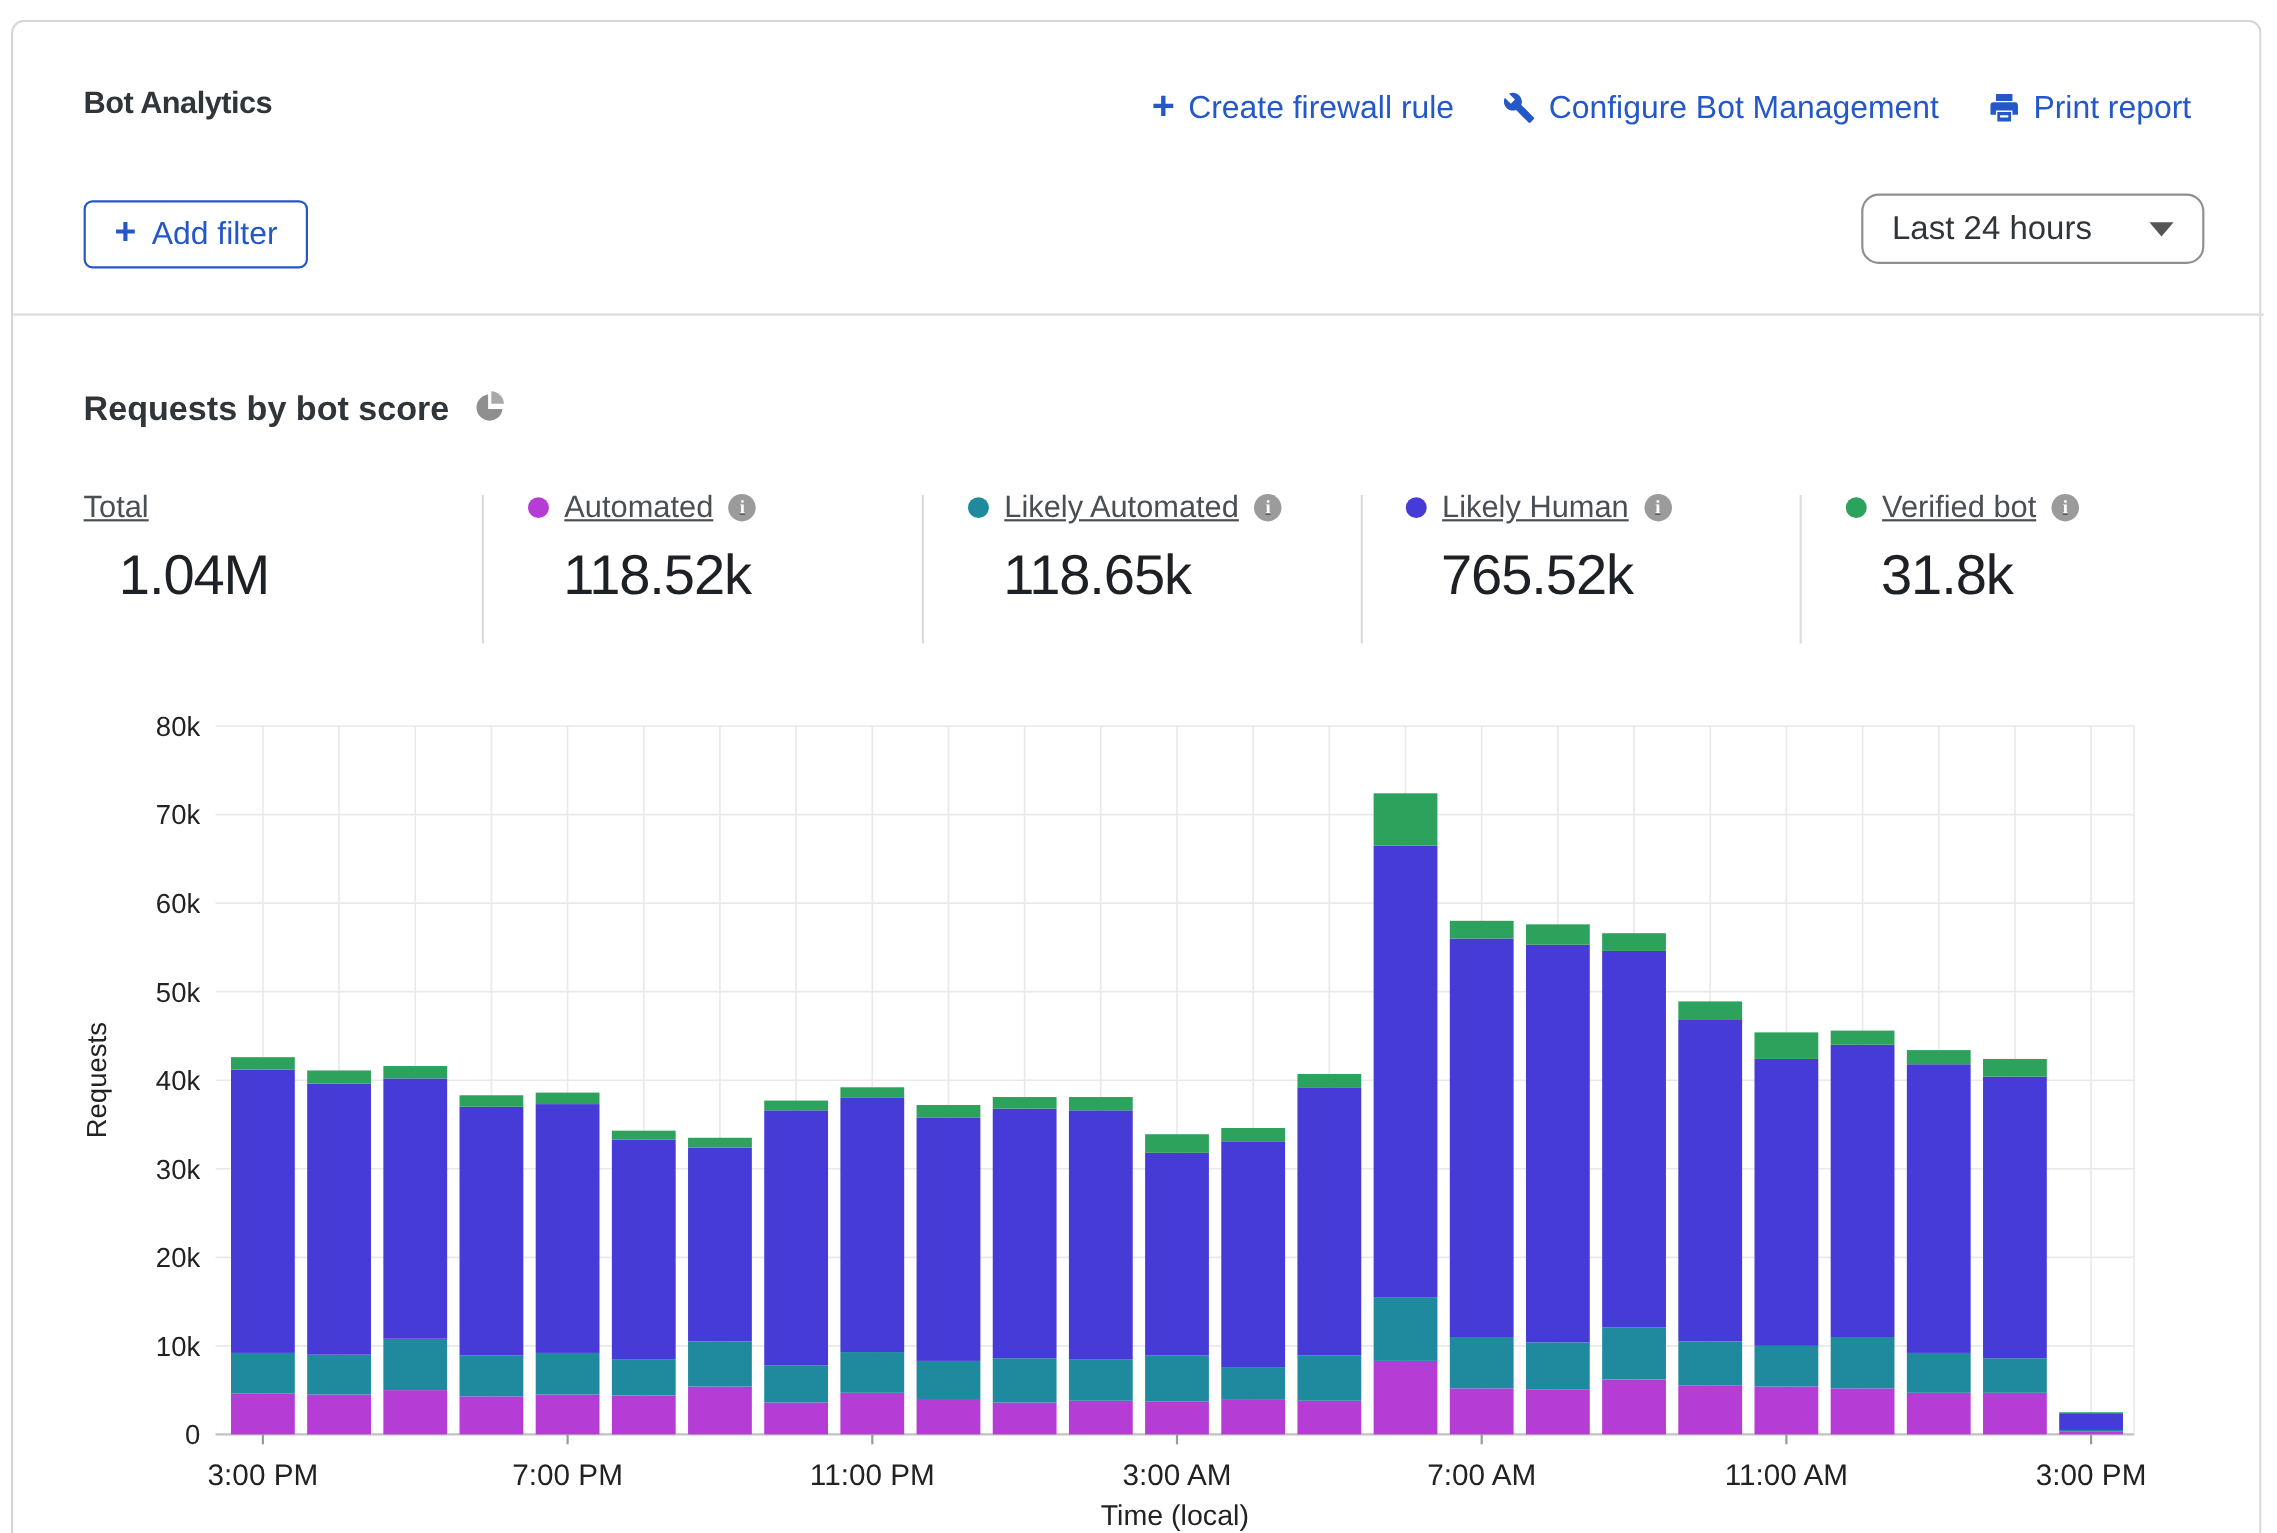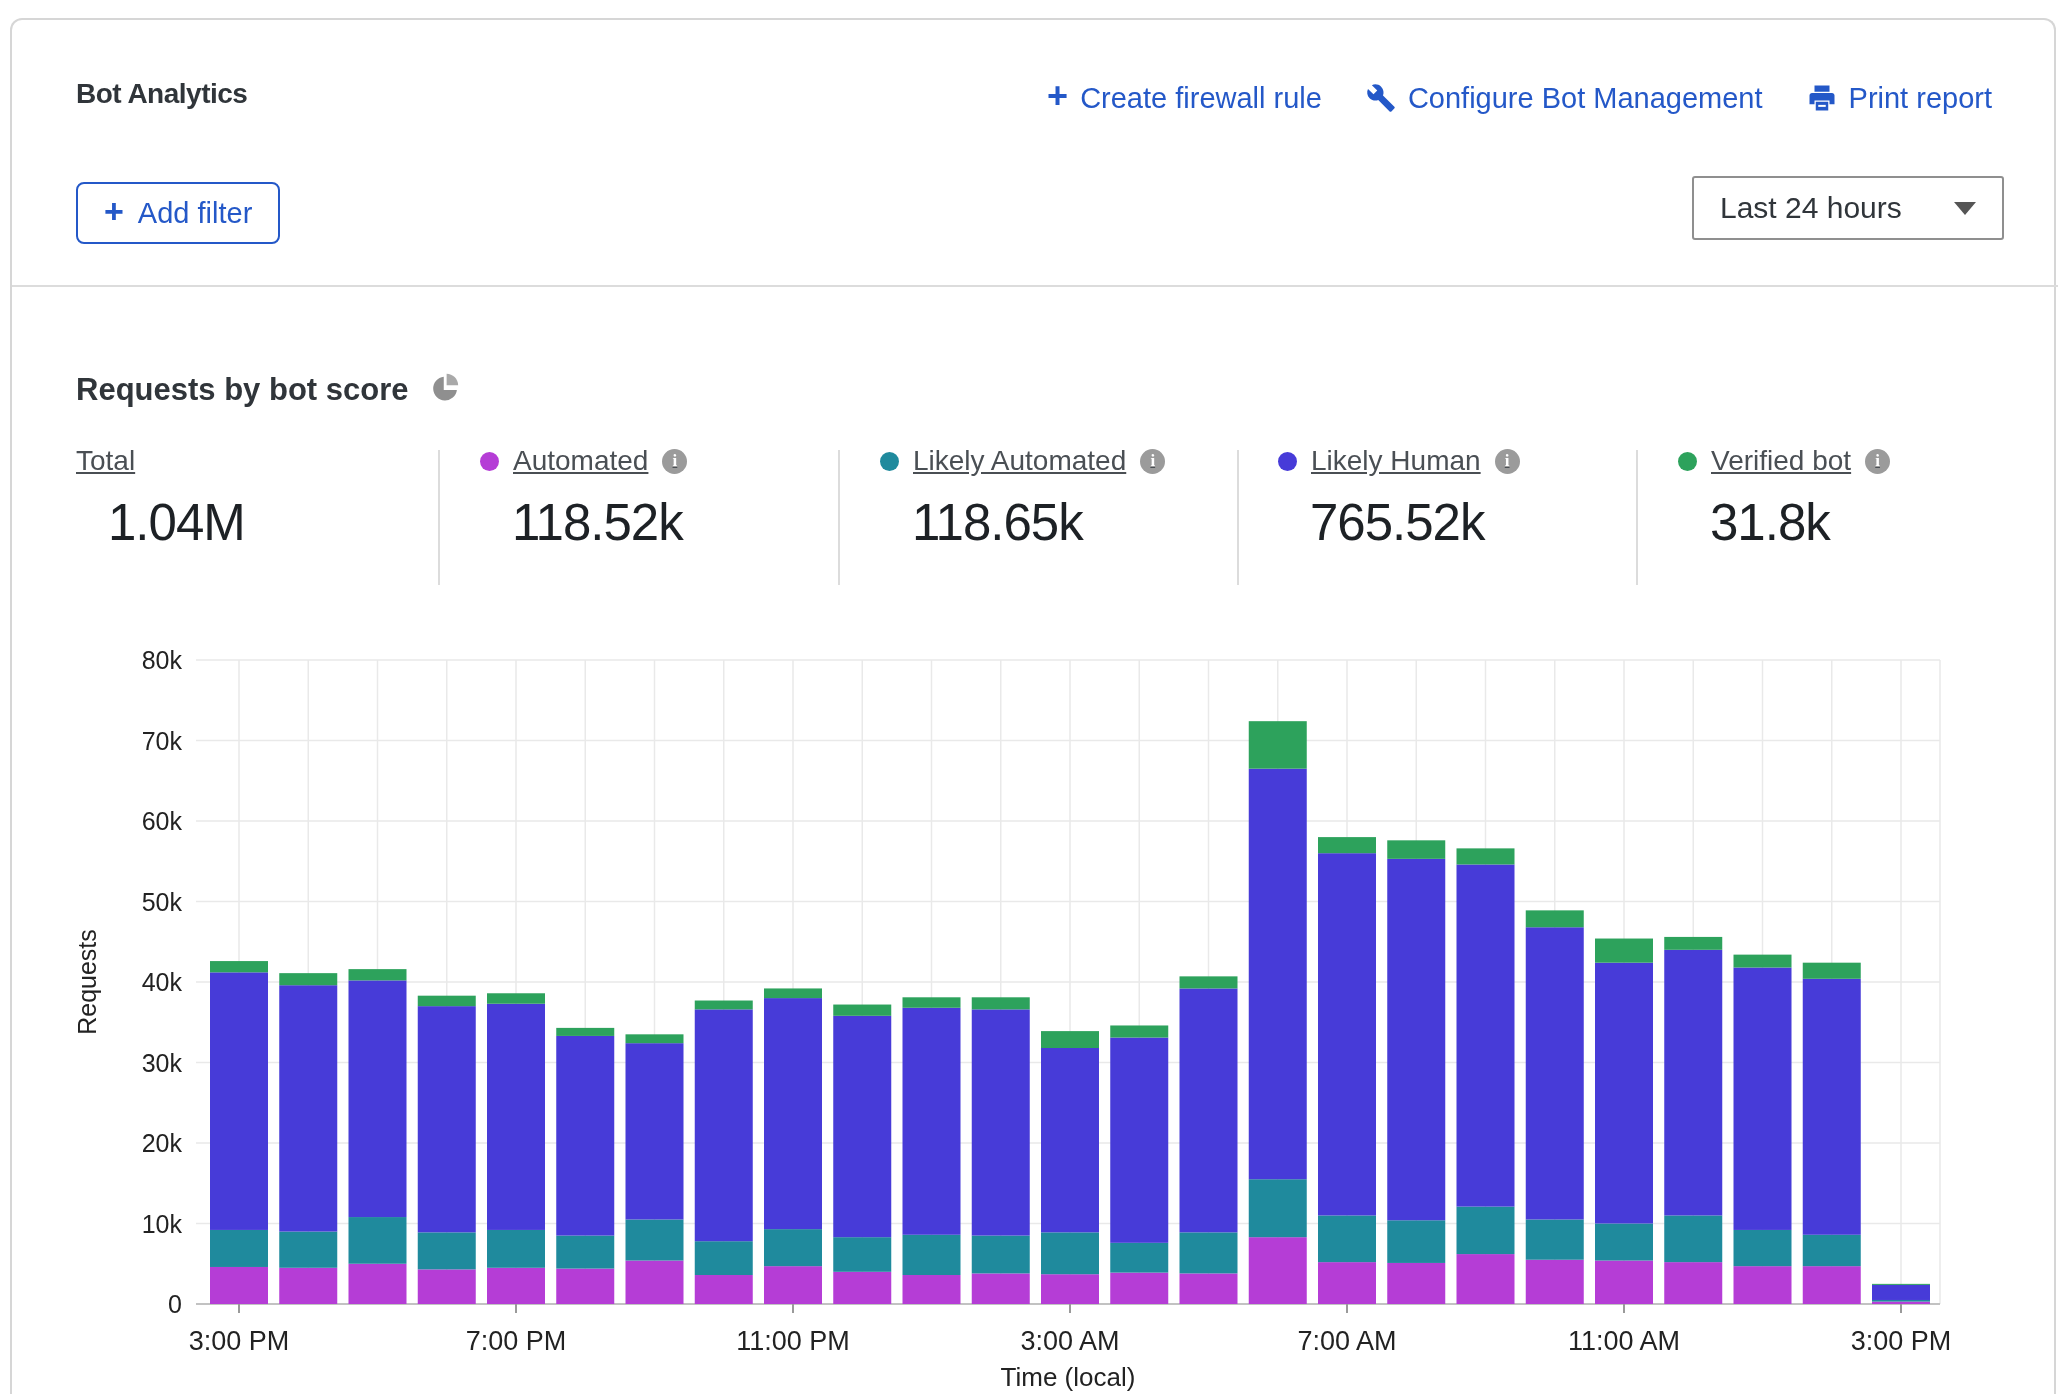--- a/index.html
+++ b/index.html
@@ -10,24 +10,24 @@
   .hdr-divider{position:absolute;left:12px;right:12px;top:285px;border-top:2px solid #dcdcdc;}
   .page-title{position:absolute;left:76px;top:78px;font-size:28px;font-weight:700;color:#30353a;letter-spacing:-0.5px;}
   .actions{position:absolute;right:78px;top:80px;display:flex;align-items:center;gap:44px;}
   .action-link{display:flex;align-items:center;gap:12px;color:#2458c8;font-size:29px;cursor:pointer;white-space:nowrap;}
   .plus-glyph{font-size:36px;font-weight:700;line-height:1;position:relative;top:-2px;}
   .action-link svg{width:30px;height:30px;fill:#2458c8;}
   .addfilter-btn{position:absolute;left:76px;top:182px;height:62px;padding:0 26px;display:flex;align-items:center;gap:14px;
         border:2px solid #2458c8;border-radius:8px;color:#2458c8;font-size:29px;background:#fff;cursor:pointer;}
   .addfilter-btn .plus-glyph{font-size:34px;}
   .range-select{position:absolute;left:1692px;top:176px;width:312px;height:64px;box-sizing:border-box;
-        border:2px solid #8f8f8f;border-radius:3px;display:flex;align-items:center;padding:0 26px;
+        border:2px solid #8f8f8f;border-radius:16px;display:flex;align-items:center;padding:0 26px;
         font-size:30px;color:#30353a;background:#fff;cursor:pointer;justify-content:space-between;}
   .caret-down{width:0;height:0;border-left:11px solid transparent;border-right:11px solid transparent;border-top:13px solid #555;}
-  .section-title-row{position:absolute;left:76px;top:372px;display:flex;align-items:center;gap:22px;}
+  .section-title-row{position:absolute;left:76px;top:354px;display:flex;align-items:center;gap:22px;}
   .section-title{font-size:31px;font-weight:700;color:#30353a;}
   .pie-icon svg{width:30px;height:30px;}
   .stats{position:absolute;left:0;top:445px;width:2070px;height:145px;}
   .stat-col{position:absolute;top:0;}
   .stat-label-row{display:flex;align-items:center;gap:14px;font-size:28px;color:#4a4f54;text-decoration:underline;}
   .stat-value{margin-top:16px;font-size:51px;font-weight:400;color:#1d2125;letter-spacing:-1px;margin-left:32px;}
   .dot{width:19px;height:19px;border-radius:50%;display:inline-block;flex:0 0 auto;}
   .info-icon{width:25px;height:25px;border-radius:50%;background:#9b9b9b;color:#fff;display:inline-flex;
         align-items:center;justify-content:center;font-size:17px;font-weight:700;font-family:"Liberation Serif",serif;}
   .stat-divider{position:absolute;top:5px;height:135px;border-left:2px solid #dcdcdc;}

